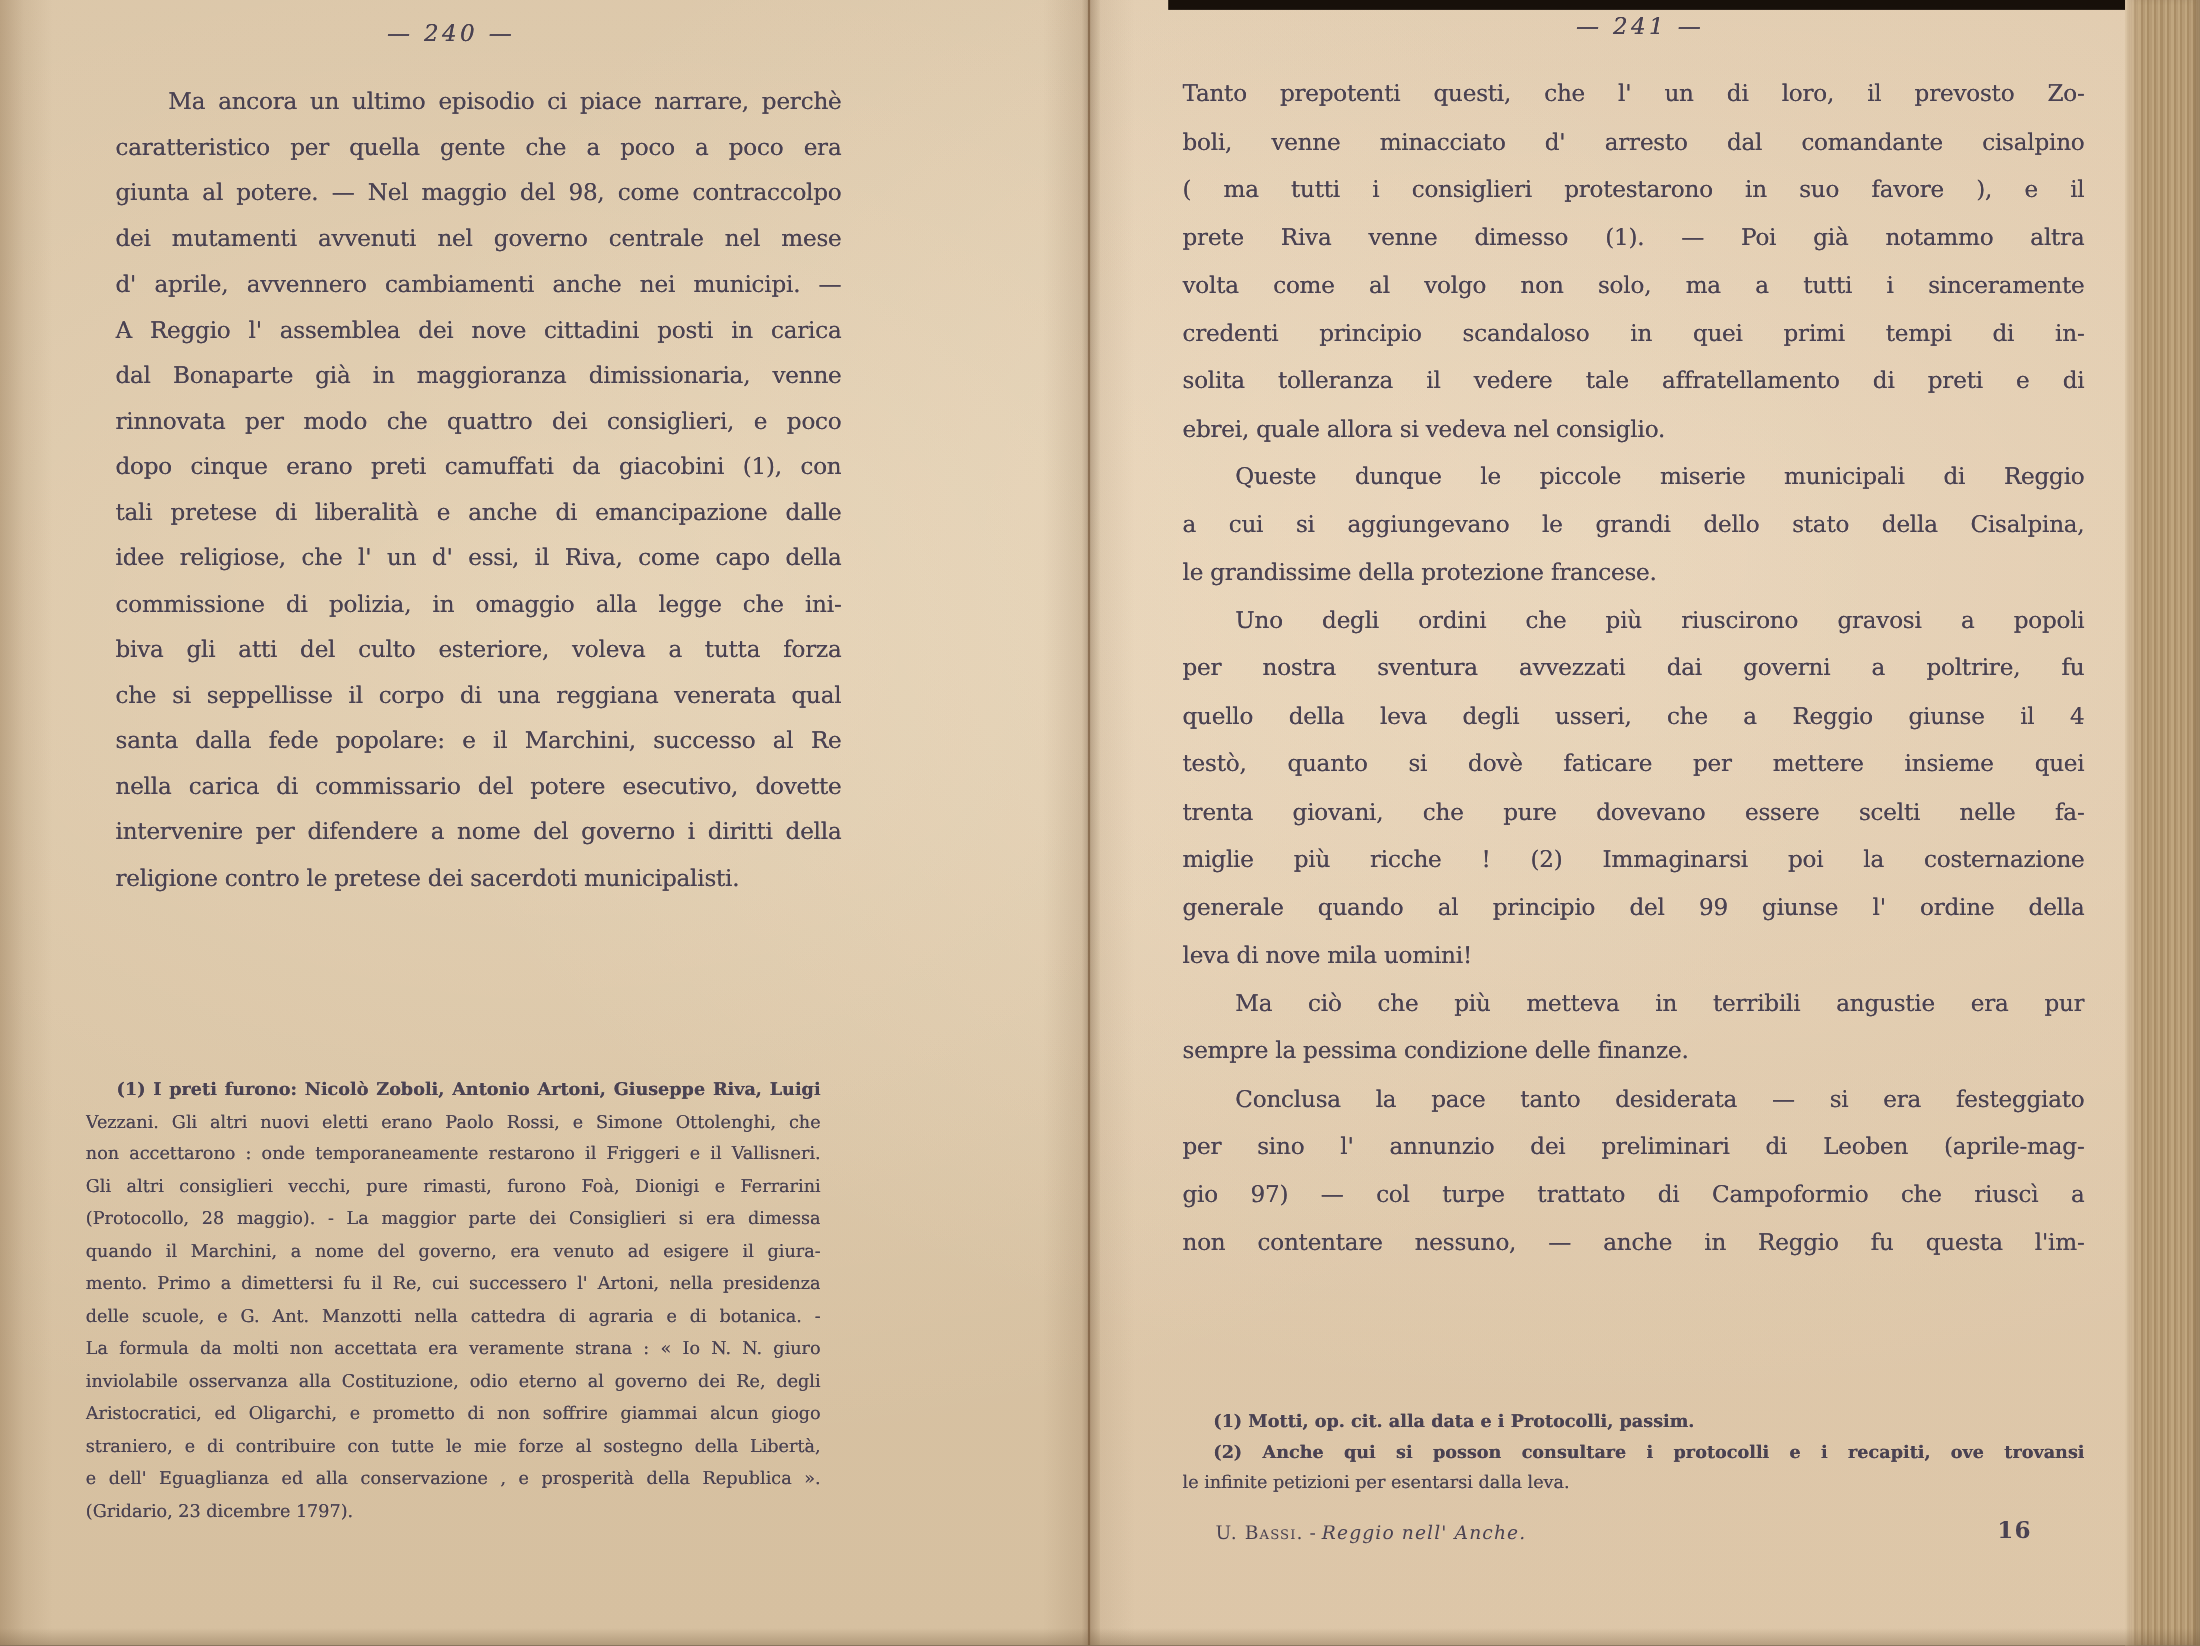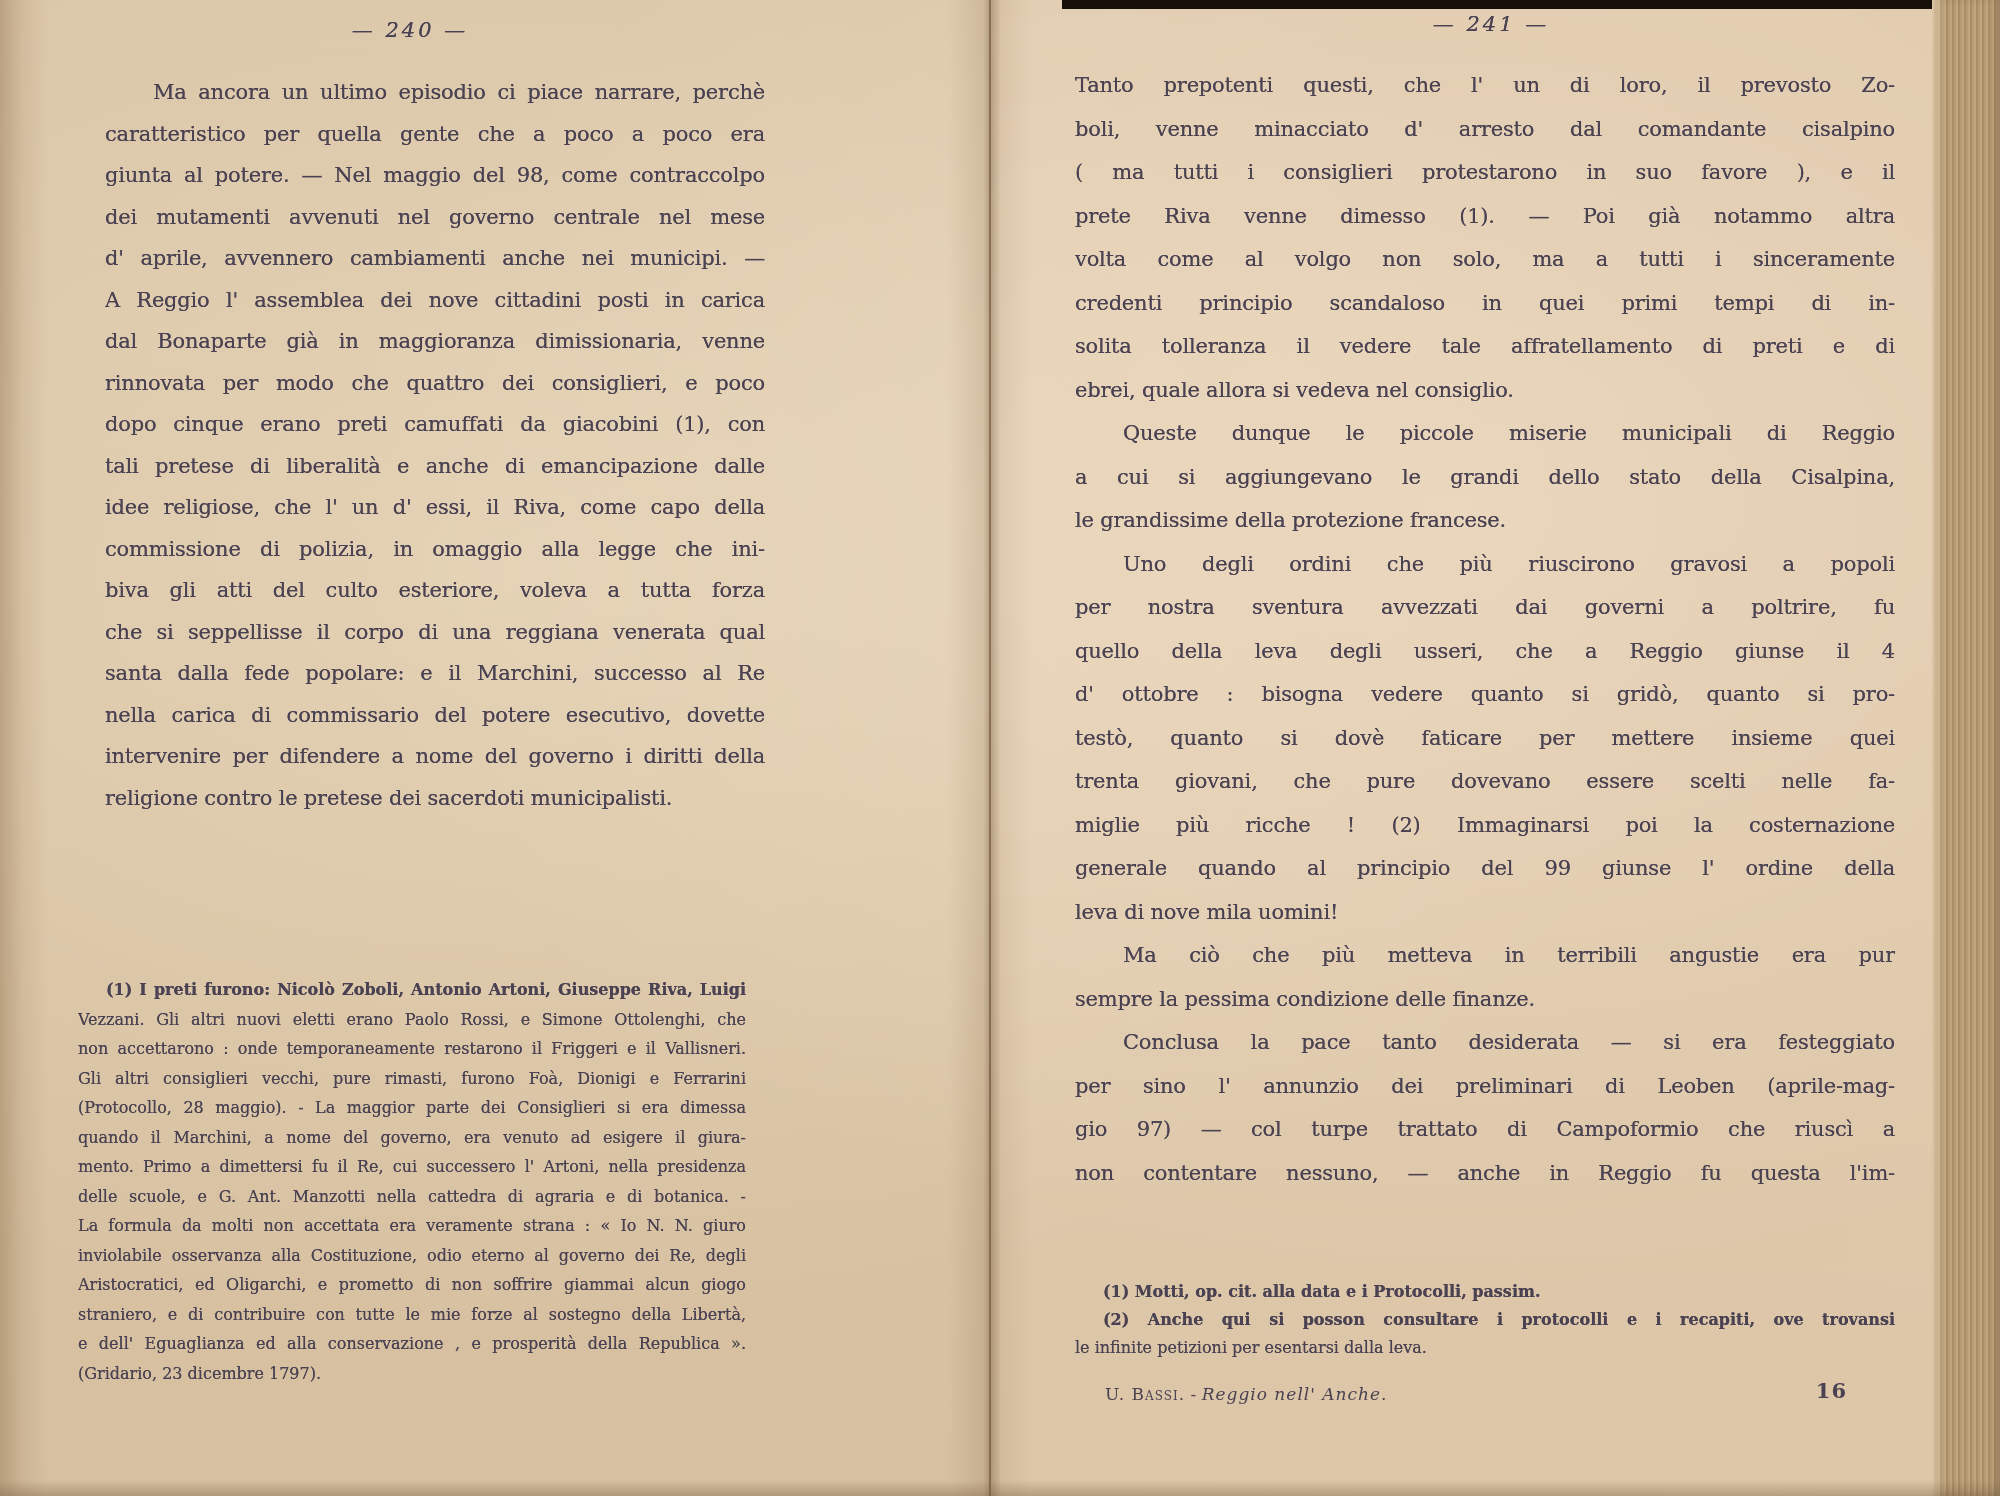--- a/index.html
+++ b/index.html
@@ -110,21 +110,20 @@
       <div class="line">volta come al volgo non solo, ma a tutti i sinceramente</div>
       <div class="line">credenti principio scandaloso in quei primi tempi di in-</div>
       <div class="line">solita tolleranza il vedere tale affratellamento di preti e di</div>
       <div class="line para-end">ebrei, quale allora si vedeva nel consiglio.</div>
       <div class="line indent">Queste dunque le piccole miserie municipali di Reggio</div>
       <div class="line">a cui si aggiungevano le grandi dello stato della Cisalpina,</div>
       <div class="line para-end">le grandissime della protezione francese.</div>
       <div class="line indent">Uno degli ordini che più riuscirono gravosi a popoli</div>
       <div class="line">per nostra sventura avvezzati dai governi a poltrire, fu</div>
       <div class="line">quello della leva degli usseri, che a Reggio giunse il 4</div>
-      <div class="line">d' ottobre : bisogna vedere quanto si gridò, quanto si pro-</div>
       <div class="line">testò, quanto si dovè faticare per mettere insieme quei</div>
       <div class="line">trenta giovani, che pure dovevano essere scelti nelle fa-</div>
       <div class="line">miglie più ricche ! (2) Immaginarsi poi la costernazione</div>
       <div class="line">generale quando al principio del 99 giunse l' ordine della</div>
       <div class="line para-end">leva di nove mila uomini!</div>
       <div class="line indent">Ma ciò che più metteva in terribili angustie era pur</div>
       <div class="line para-end">sempre la pessima condizione delle finanze.</div>
       <div class="line indent">Conclusa la pace tanto desiderata — si era festeggiato</div>
       <div class="line">per sino l' annunzio dei preliminari di Leoben (aprile-mag-</div>
       <div class="line">gio 97) — col turpe trattato di Campoformio che riuscì a</div>

